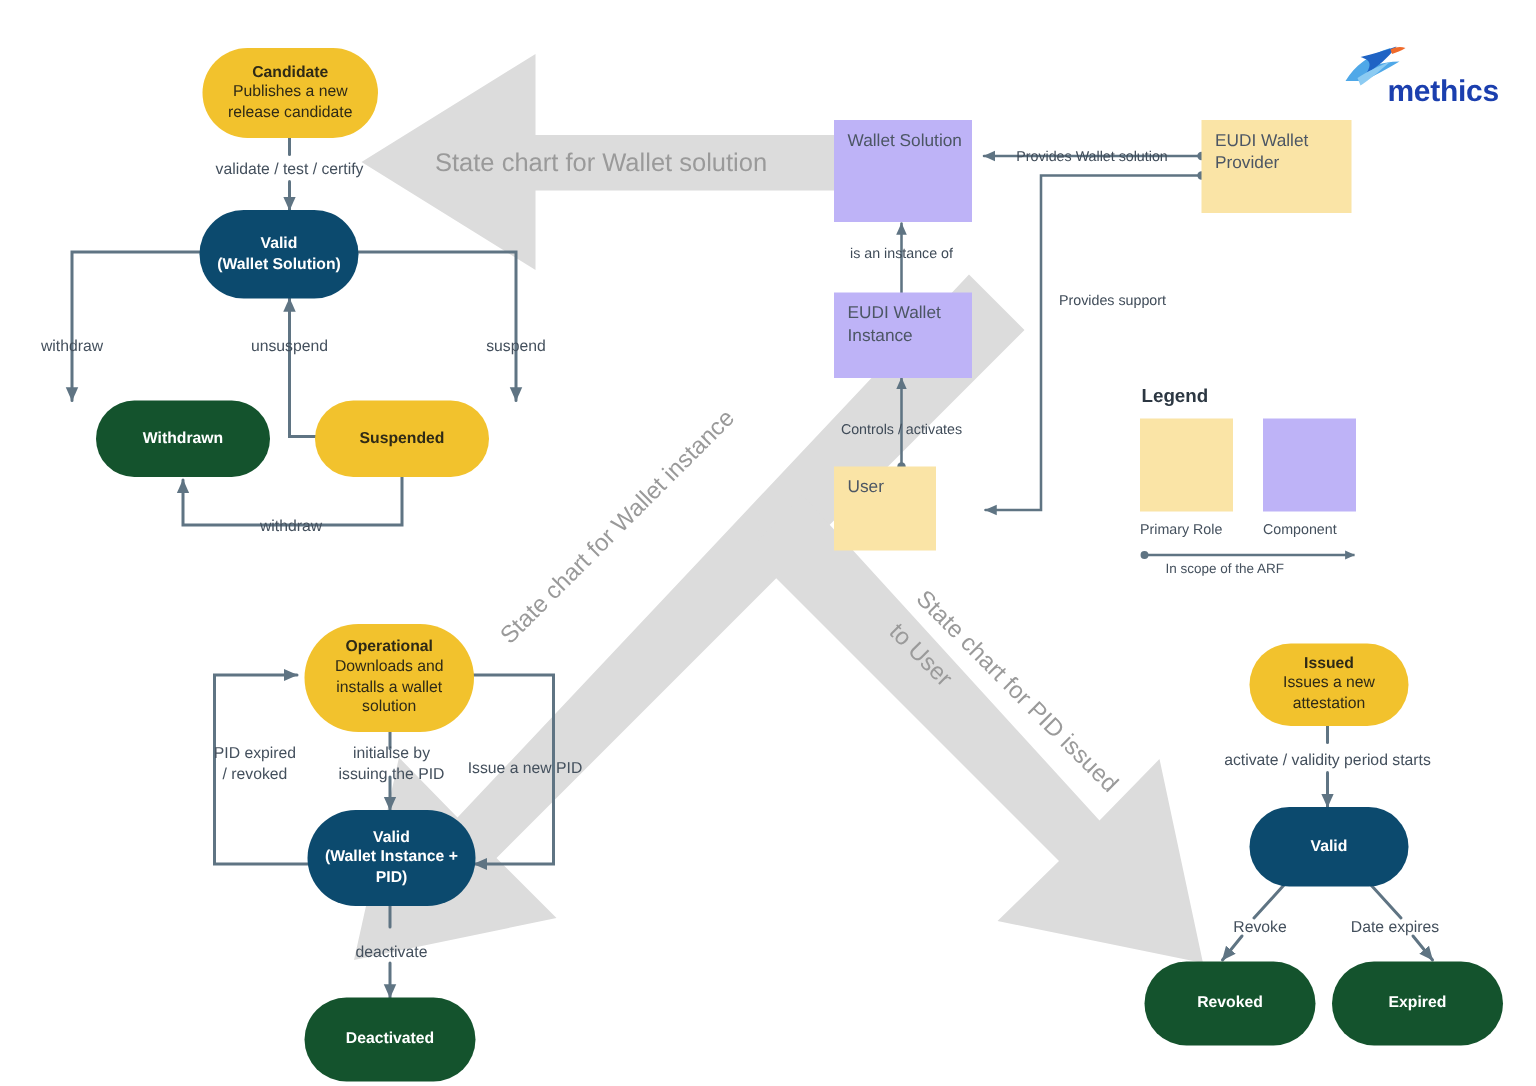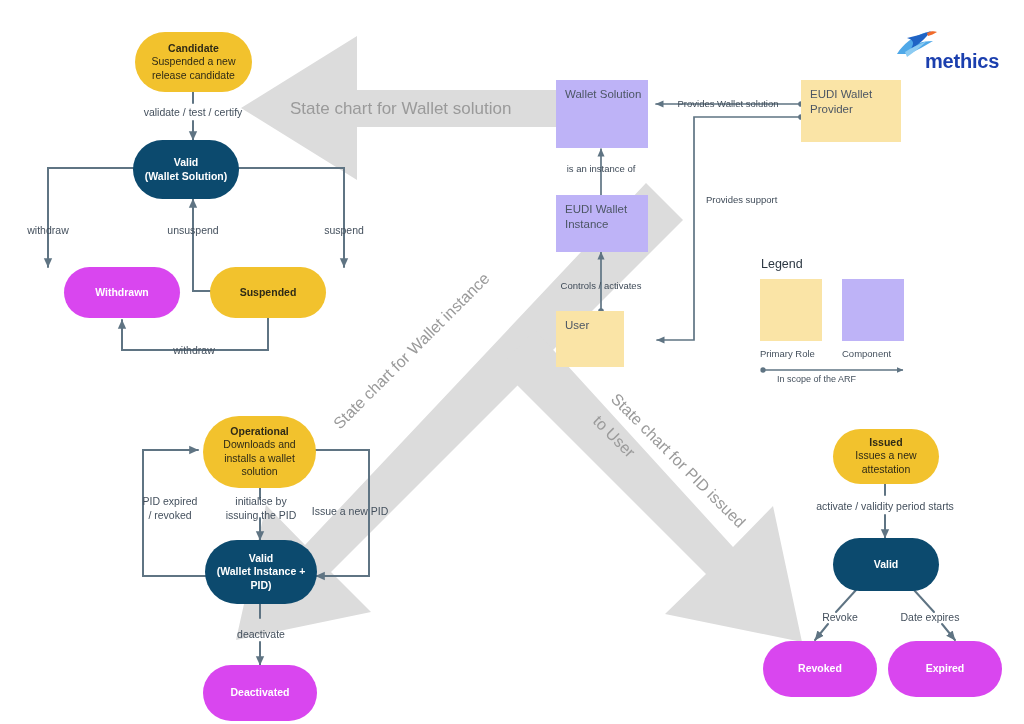--- a/index.html
+++ b/index.html
@@ -12,36 +12,36 @@
   #svg-links{z-index:3;}
   #svg-labels{z-index:6;}
 
   .node{position:absolute;display:flex;flex-direction:column;align-items:center;
         justify-content:center;text-align:center;box-sizing:border-box;z-index:4;}
   .node .t1{font-weight:bold;line-height:1.25;}
   .node .t2{line-height:1.3;font-weight:400;}
   .pill{border-radius:999px;}
   .n-yellow{background:#F2C22D;color:#2f2a16;}
   .n-green{background:#0c4a6e;color:#ffffff;}
-  .n-red{background:#d946ef;color:#ffffff;}
+  .n-red{background:#14532d;color:#ffffff;}
 
   .box{position:absolute;box-sizing:border-box;z-index:4;}
   .b-comp{background:#BEB3F7;}
   .b-role{background:#FAE4A6;}
   .box .lbl{position:absolute;left:9px;top:7px;font-size:11.5px;color:#4c5664;
             line-height:1.3;text-align:left;}
 
   .lnktxt{font-size:9.5px;fill:#3f4b58;font-family:"Liberation Sans",sans-serif;}
   .edgetxt{font-size:10.5px;fill:#44505d;font-family:"Liberation Sans",sans-serif;}
 
   .bigtxt{fill:#9a9a9a;font-family:"Liberation Sans",sans-serif;font-size:17px;}
   .bigtxt-d{fill:#9a9a9a;font-family:"Liberation Sans",sans-serif;font-size:16px;}
 
   #legend{position:absolute;left:760px;top:237px;width:160px;z-index:5;}
-  #legend .ltitle{font-size:12.5px;font-weight:normal;color:#2c3742;margin:0 0 8px 1px;}
+  #legend .ltitle{font-size:12.5px;font-weight:bold;color:#2c3742;margin:0 0 8px 1px;}
   #legend .swatches{display:flex;gap:20px;}
   #legend .sw{width:62px;}
   #legend .chip{width:62px;height:62px;}
   #legend .chip.role{background:#FAE4A6;}
   #legend .chip.comp{background:#BEB3F7;}
   #legend .cap{font-size:9.5px;color:#44505d;margin-top:7px;}
   #legend .scope{margin-top:14px;display:flex;align-items:center;}
   #legend .scope .txt{font-size:9px;color:#44505d;white-space:nowrap;}
 
   #logo{position:absolute;left:893px;top:8px;width:122px;height:48px;z-index:7;}
@@ -121,21 +121,21 @@
       <path d="M942,604 L955,620" marker-end="url(#ah)"></path>
     </g>
 
     <g fill="none" stroke="#5F7483" stroke-width="1.6">
       <path d="M763,350 L903,350" marker-start="url(#dot)" marker-end="url(#ahs)"></path>
     </g>
   </svg>
 
   <div class="node pill n-yellow" style="left:135px;top:12px;width:117px;height:60px;font-size:10.5px;">
     <div class="t1">Candidate</div>
-    <div class="t2">Suspended a new</div>
+    <div class="t2">Publishes a new</div>
     <div class="t2">release candidate</div>
   </div>
 
   <div class="node pill n-green" style="left:133px;top:120px;width:106px;height:59px;font-size:10.5px;">
     <div class="t1">Valid</div>
     <div class="t1">(Wallet Solution)</div>
   </div>
 
   <div class="node pill n-red" style="left:64px;top:247px;width:116px;height:51px;font-size:10.5px;">
     <div class="t1">Withdrawn</div>

